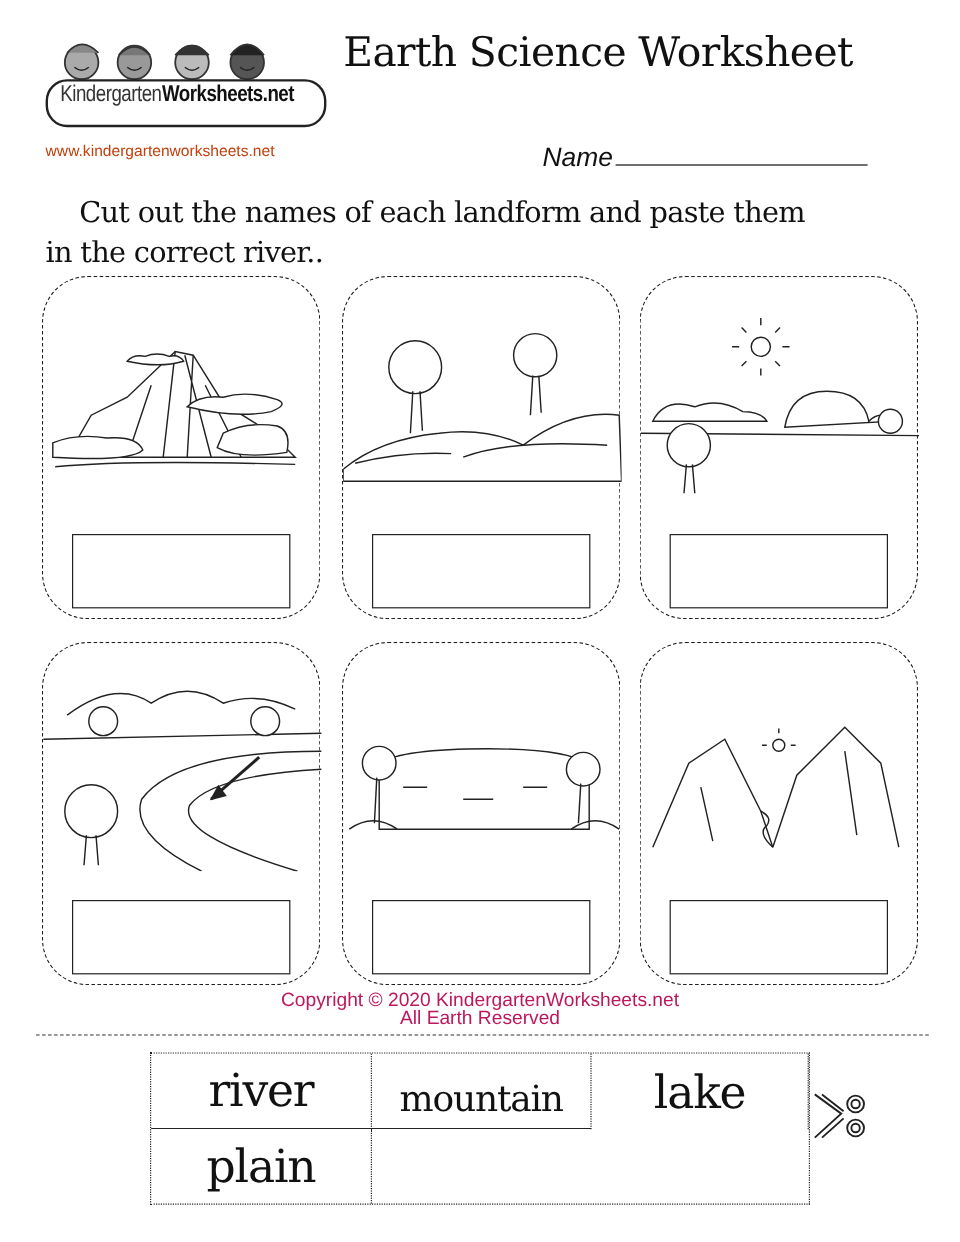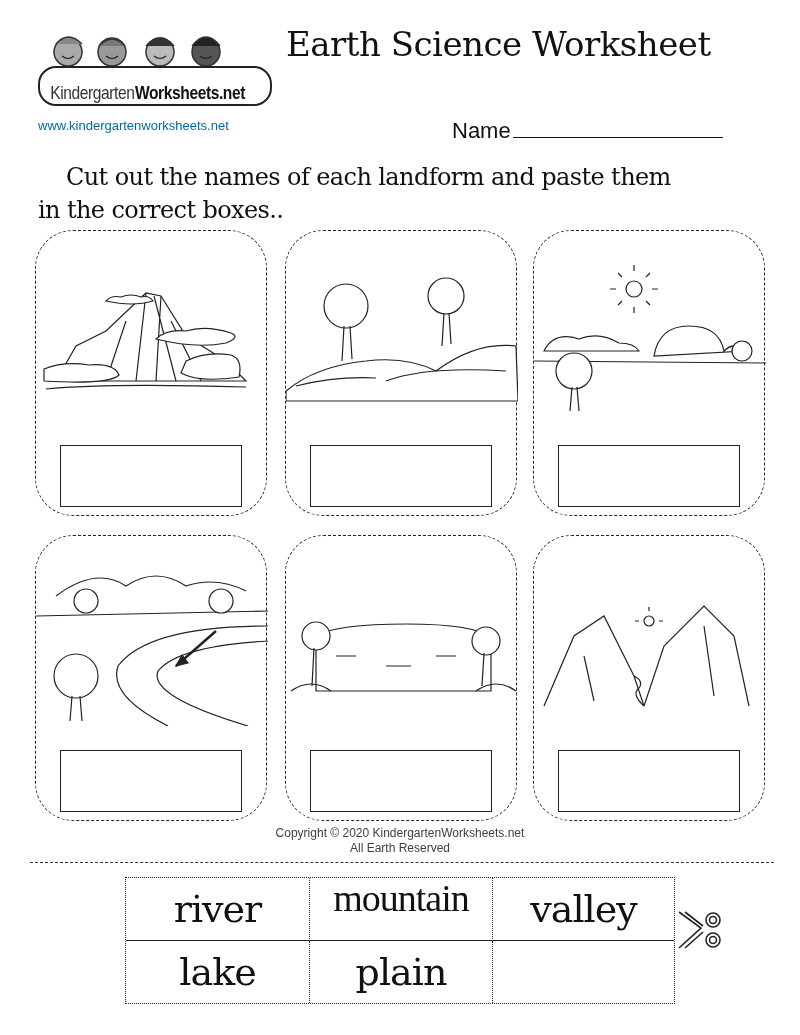--- a/index.html
+++ b/index.html
@@ -1,37 +1,37 @@
 <!DOCTYPE html>
 <html><head>
 <meta charset="utf-8">
 <style>
   html, body { margin: 0; padding: 0; background: #fff; }
   body { width: 800px; height: 1035px; position: relative; overflow: hidden; font-family: "DejaVu Serif", serif; color: #111; }
   .abs { position: absolute; }
   .logo { left: 36px; top: 22px; width: 236px; height: 96px; }
   .logo-banner { left: 38px; top: 66px; width: 230px; height: 36px; border: 2px solid #222; border-radius: 18px; background: #fff;
-     font-family: "Liberation Sans", sans-serif; font-size: 19px; display: flex; align-items: flex-end; justify-content: center; letter-spacing: -0.5px; }
+     font-family: "Liberation Sans", sans-serif; font-size: 19px; display: flex; align-items: flex-start; justify-content: center; letter-spacing: -0.5px; }
   .logo-banner .k { color: #333; font-weight: normal; transform: scaleX(0.82); display:inline-block; }
-  .logo-url { left: 38px; top: 118px; font-family: "Liberation Sans", sans-serif; font-size: 13px; color: #0369a1; }
+  .logo-url { left: 38px; top: 118px; font-family: "Liberation Sans", sans-serif; font-size: 13px; color: #c2410c; }
   .title { left: 286px; top: 24px; font-size: 34px; font-family: "DejaVu Serif", serif; letter-spacing: -0.5px; }
-  .name { left: 452px; top: 118px; font-family: "Liberation Sans", sans-serif; font-size: 22px; }
+  .name { left: 452px; top: 118px; font-family: "Liberation Sans", sans-serif; font-size: 22px; font-style: italic; }
   .name-line { display: inline-block; width: 210px; border-bottom: 1.5px solid #111; vertical-align: baseline; margin-left: 2px; height: 18px; }
   .instr { left: 66px; top: 158px; width: 700px; font-size: 24px; line-height: 38px; font-family: "DejaVu Serif", serif; letter-spacing: -0.6px; }
   .instr2 { left: 38px; top: 196px; font-size: 24px; font-family: "DejaVu Serif", serif; letter-spacing: -0.6px; }
   .card { width: 232px; height: 286px; border: 1.5px dashed #222; border-radius: 38px; box-sizing: border-box; background: transparent; }
   .card svg.pic { position: absolute; left: 0; top: 20px; width: 232px; height: 170px; }
   .answer-box { position: absolute; left: 24px; top: 214px; width: 182px; height: 62px; border: 1.5px solid #222; box-sizing: border-box; background: #fff; }
-  .copyright { left: 200px; top: 826px; width: 400px; text-align: center; font-family: "Liberation Sans", sans-serif; font-size: 12px; line-height: 15px; color: #404040; }
+  .copyright { left: 200px; top: 826px; width: 400px; text-align: center; font-family: "Liberation Sans", sans-serif; font-size: 16px; line-height: 15px; color: #be185d; }
   .cutline { left: 30px; top: 862px; width: 744px; height: 0; border-top: 1.5px dashed #333; }
   .words { left: 125px; top: 877px; width: 550px; height: 127px; border: 1.2px dotted #222; box-sizing: border-box; display: grid; grid-template-columns: 184px 183px 181px; grid-template-rows: 63px 62px; }
   .word { border-right: 1.2px dotted #222; display: flex; align-items: center; justify-content: center; font-family: "DejaVu Serif", serif; font-size: 38px; letter-spacing: -1px; }
   .word.top { border-bottom: 1.5px solid #222; }
   .word.last { border-right: none; }
-  .word.small { font-size: 38px; align-items: flex-end; padding-bottom: 20px; font-family: Liberation Serif, serif; }
+  .word.small { font-size: 30px; align-items: flex-end; padding-bottom: 6px; }
   .scissors { left: 677px; top: 908px; width: 48px; height: 44px; }
 </style>
 </head>
 <body>
 
 <svg class="abs logo" viewBox="0 0 236 96">
   <g stroke="#333" stroke-width="1.5">
     <circle cx="32" cy="30" r="14" fill="#aaa"></circle>
     <path d="M20 22 q12 -14 26 0" fill="#888"></path>
     <circle cx="76" cy="30" r="14" fill="#999"></circle>
@@ -51,21 +51,21 @@
 <div class="abs logo-banner">
   <span class="k">Kindergarten</span>
     <span style="font-weight:bold;display:inline-block;transform:scaleX(0.82);transform-origin:left;margin-left:-8px;">Worksheets.net</span>
 </div>
 <div class="abs logo-url">www.kindergartenworksheets.net</div>
 
 <div class="abs title">Earth Science Worksheet</div>
 <div class="abs name"><span>Name</span><span class="name-line"></span></div>
 
 <div class="abs instr">Cut out the names of each landform and paste them</div>
-<div class="abs instr2">in the correct boxes..</div>
+<div class="abs instr2">in the correct river..</div>
 
 <div class="abs card" style="left:35px;top:230px;">
   <svg class="pic" viewBox="0 0 232 170">
     <g fill="none" stroke="#222" stroke-width="1.2">
       <path d="M20 130 L40 95 L70 80 L110 42 L125 45 L150 85 L190 110 L210 130 Z" fill="#fff"></path>
       <path d="M110 42 L100 130 M125 45 L120 130 M118 45 L140 130 M90 70 L70 130 M135 70 L165 130"></path>
       <path d="M70 50 q5 -6 15 -4 q10 -4 20 0 q8 -2 12 4 q-20 6 -47 0Z" fill="#fff"></path>
       <path d="M120 88 q10 -10 30 -8 q20 -6 45 2 q10 4 -5 10 q-30 6 -70 -4Z" fill="#fff"></path>
       <path d="M8 118 q20 -8 45 -4 q25 -2 30 10 q-10 10 -75 6Z" fill="#fff"></path>
       <path d="M150 110 q20 -10 45 -6 q12 4 8 22 q-40 6 -58 -4Z" fill="#fff"></path>
@@ -156,21 +156,20 @@
 <div class="abs copyright">
   <div>Copyright © 2020 KindergartenWorksheets.net</div>
   <div>All Earth Reserved</div>
 </div>
 
 <div class="abs cutline"></div>
 
 <div class="abs words">
   <div class="word top">river</div>
   <div class="word top small">mountain</div>
-  <div class="word top last">valley</div>
   <div class="word">lake</div>
   <div class="word">plain</div>
 </div>
 
 <svg class="abs scissors" viewBox="0 0 48 44">
   <g fill="none" stroke="#222" stroke-width="1.6">
     <path d="M2 4 L24 20 L2 40"></path>
     <path d="M8 4 L26 18 M8 40 L26 24"></path>
     <circle cx="36" cy="12" r="7"></circle>
       <circle cx="36" cy="12" r="3.5"></circle>

